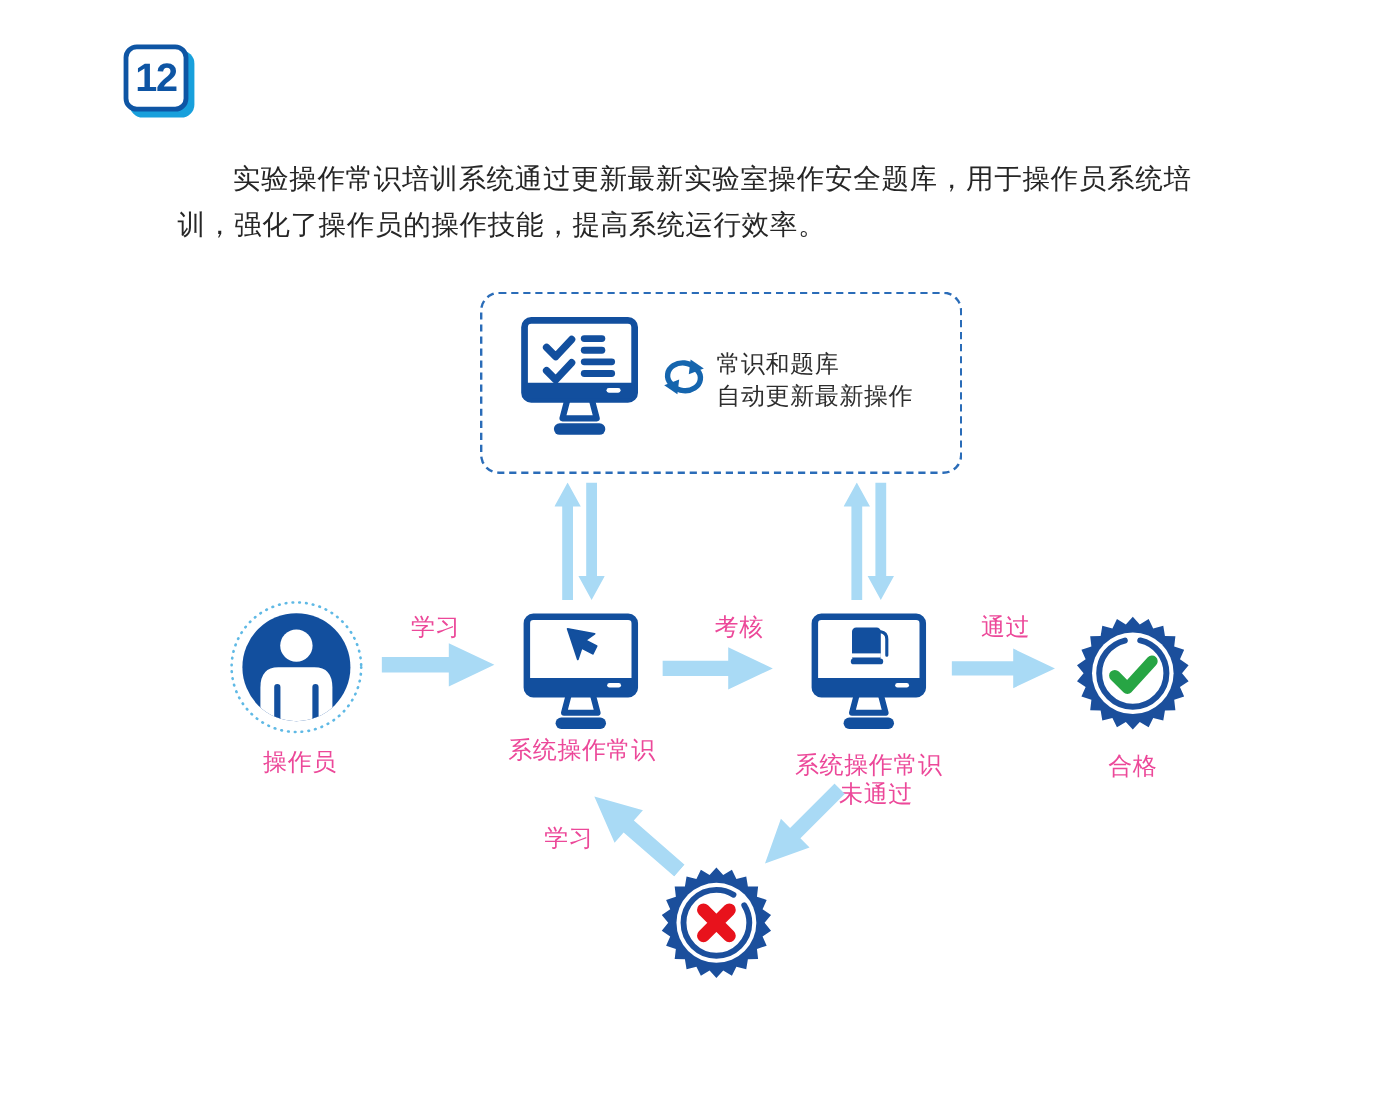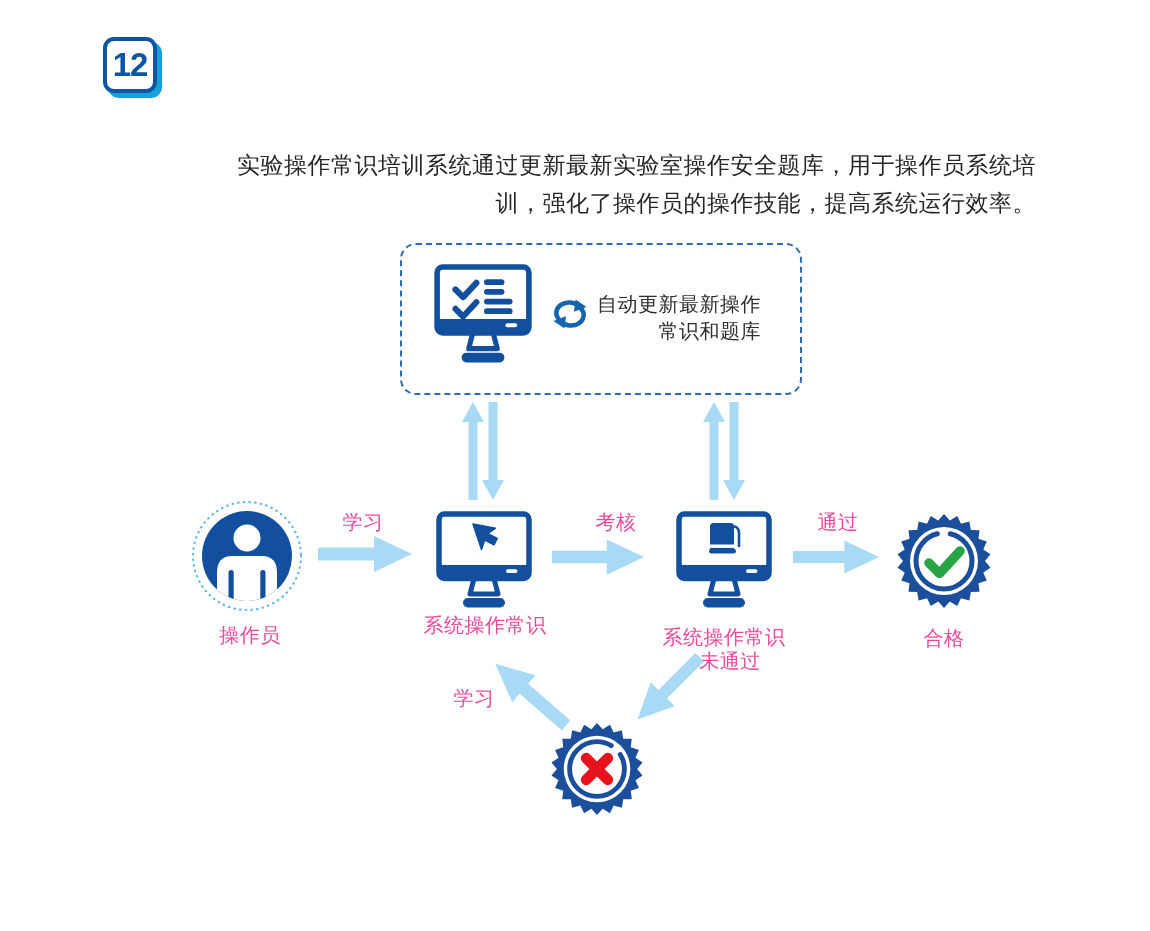--- a/index.html
+++ b/index.html
@@ -1,39 +1,38 @@
 <!DOCTYPE html>
 <html><head>
 <meta charset="utf-8">
 <style>
   html,body{margin:0;padding:0;background:#fff;}
   .page{
     position:relative;width:1150px;height:818px;margin:0 auto;
     background:#ffffff;overflow:hidden;
     font-family:"Liberation Sans","DejaVu Sans",sans-serif;
-    text-align:right;
   }
   .abs{position:absolute;}
 
   
   .num-badge{
     position:absolute;left:103px;top:37px;width:46px;height:48px;
     background:#fff;border:4.5px solid #0E55A4;border-radius:11px;
     box-shadow:5px 5px 0 #18A0DC;
     display:flex;align-items:center;justify-content:center;
   }
   .num-badge .num{font-size:33px;font-weight:bold;color:#0E55A4;letter-spacing:-1px;}
   .title{
     position:absolute;left:186px;top:36px;margin:0;height:56px;line-height:58px;
     font-size:31px;font-weight:bold;color:#0A56A8;letter-spacing:1.5px;
   }
 
   
   .intro{
-    position:absolute;left:148px;top:130px;width:872px;margin:16px;
+    position:absolute;left:148px;top:130px;width:872px;margin:0;
     font-size:23px;line-height:38px;color:#262626;text-indent:2em;
     letter-spacing:0.5px;
   }
 
   
   .update-box{
     position:absolute;left:400px;top:243px;width:398px;height:148px;
     border:2px dashed #2A6CB8;border-radius:16px;
   }
   .update-text{
@@ -88,22 +87,22 @@
           <path d="M8,22.5 A12,10 0 0 1 28,9.5"></path>
         </g>
     </g>
     <polygon points="24.5,2.5 35.5,10 23,14.8" fill="#1565AE"></polygon>
     <g transform="rotate(180 19 17)">
         <polygon points="24.5,2.5 35.5,10 23,14.8" fill="#1565AE"></polygon>
       </g>
   </svg>
 
   <div class="update-text">
+    <span>常识和题库</span>
     <span>自动更新最新操作</span>
-    <span>常识和题库</span>
   </div>
 
   <svg class="abs" style="left:462px;top:402px" width="42" height="98" viewBox="0 0 42 98">
     <polygon points="11,0 22,20 15.5,20 15.5,98 6.5,98 6.5,20 0,20" fill="#A9DAF5"></polygon>
     <polygon points="31,98 20,78 26.5,78 26.5,0 35.5,0 35.5,78 42,78" fill="#A9DAF5"></polygon>
   </svg>
   <svg class="abs" style="left:703px;top:402px" width="42" height="98" viewBox="0 0 42 98">
     <polygon points="11,0 22,20 15.5,20 15.5,98 6.5,98 6.5,20 0,20" fill="#A9DAF5"></polygon>
     <polygon points="31,98 20,78 26.5,78 26.5,0 35.5,0 35.5,78 42,78" fill="#A9DAF5"></polygon>
   </svg>

